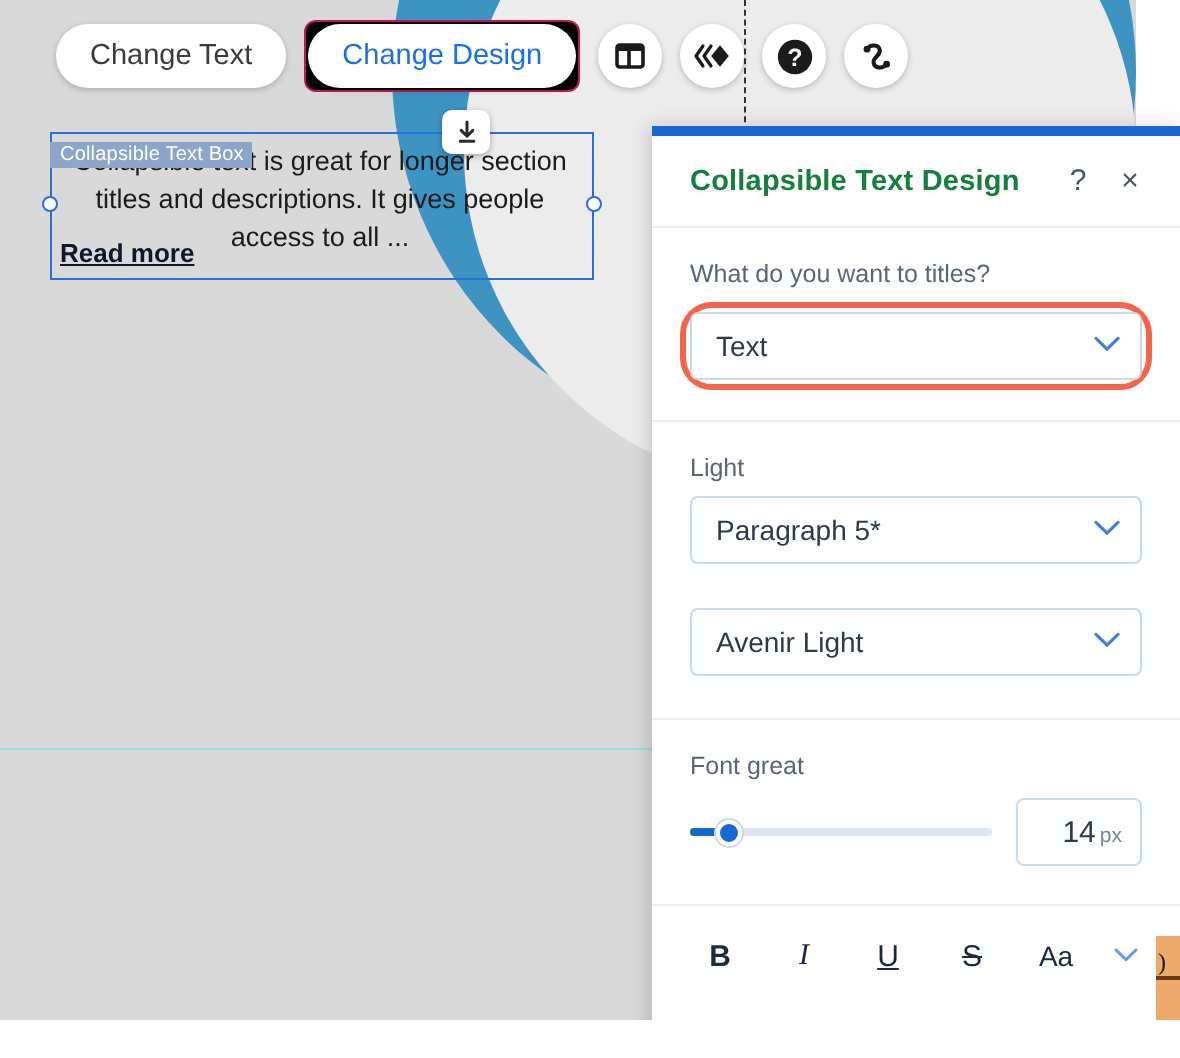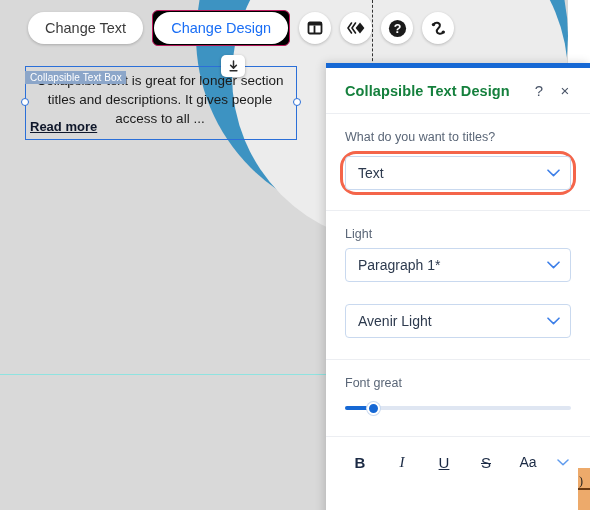--- a/index.html
+++ b/index.html
@@ -260,21 +260,21 @@
           </span>
         </div>
       </div>
     </div>
 
     <div class="divider"></div>
 
     <div class="field">
       <div class="field-label">Light</div>
       <div class="select">
-        <span class="val">Paragraph 1*</span>
+        <span class="val">Paragraph 5*</span>
         <span class="chev">
           <svg width="13" height="8" viewBox="0 0 13 8">
               <path d="M1 1.2 L6.5 6.6 L12 1.2" fill="none" stroke="#3d7fe8" stroke-width="1.6" stroke-linecap="round" stroke-linejoin="round"></path>
             </svg>
         </span>
       </div>
     </div>
 
     <div class="field" style="padding-top:22px">
       <div class="select">
@@ -289,20 +289,24 @@
 
     <div class="divider" style="margin-top:21px"></div>
 
     <div class="field">
       <div class="field-label">Font great</div>
       <div class="slider-row">
         <div class="slider">
           <div class="slider-track"></div>
           <div class="slider-fill" style="width: 12%;"></div>
           <div class="slider-knob" style="left: calc(12% - 5px);"></div>
+        </div>
+        <div class="size-box">
+          <span class="num">14</span>
+          <span class="unit">px</span>
         </div>
       </div>
     </div>
 
     <div class="divider" style="margin-top:19px"></div>
 
     <div class="fmt-rows">
       <div class="fmt-row" style="margin-top:6px">
         <div class="fmt-btn b">B</div>
         <div class="fmt-btn i">I</div>

